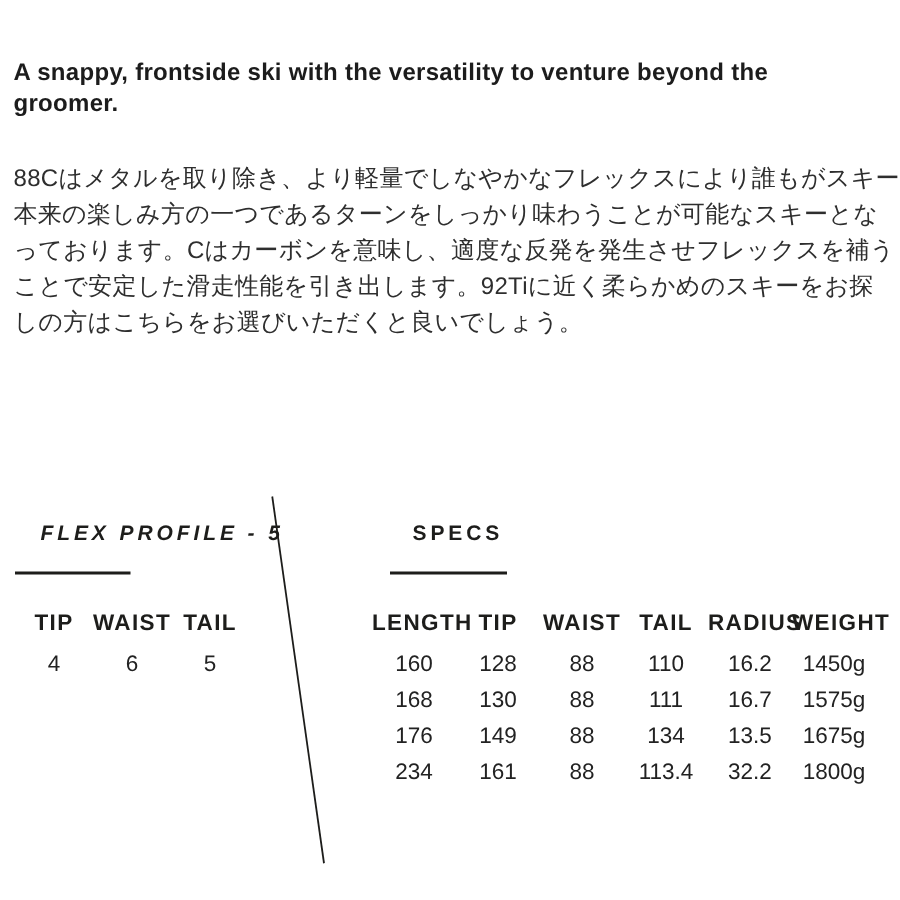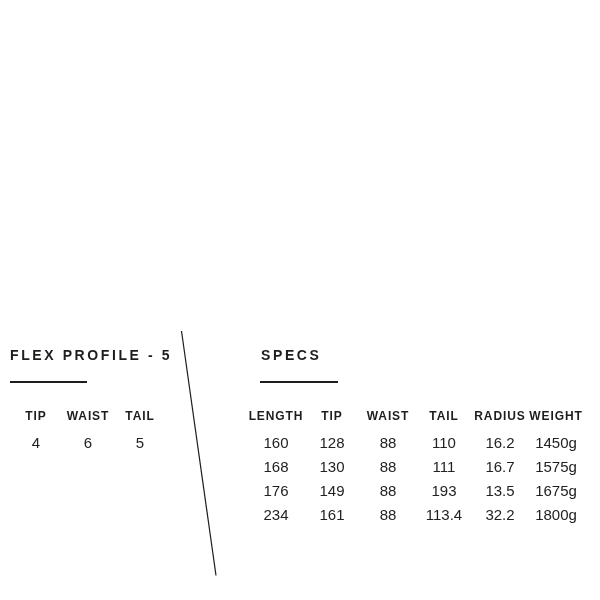--- a/index.html
+++ b/index.html
@@ -35,37 +35,37 @@
     color: #2e2e2e;
   }
   .sec-title {
     position: absolute;
     font-size: 14px;
     font-weight: 700;
     letter-spacing: 2.6px;
     white-space: nowrap;
     color: #1d1d1b;
   }
-  #flex-title  { left: 10px;  top: 347px; }
-  #specs-title { left: 261px; top: 347px; }
+  #flex-title  { left: 27px;  top: 347px; font-style: italic; }
+  #specs-title { left: 275px; top: 347px; }
   .rule {
     position: absolute;
     height: 2px;
     background: #1d1d1b;
   }
   #flex-rule  { left: 10px;  top: 381px; width: 77px; }
   #specs-rule { left: 260px; top: 381px; width: 78px; }
   .tbl { position: absolute; }
   #flex-table  { left: 10px;  top: 410px; width: 156px; }
   #specs-table { left: 248px; top: 410px; width: 336px; }
   .trow { display: flex; }
   #flex-table  .cell { width: 52px; text-align: center; }
   #specs-table .cell { width: 56px; text-align: center; }
   .thead .cell {
-    font-size: 12px;
+    font-size: 15px;
     font-weight: 700;
     letter-spacing: 0.9px;
     line-height: 12px;
     color: #1d1d1b;
   }
   .tvals { margin-top: 9px; }
   .vrow {
     display: flex;
     height: 24px;
     line-height: 24px;
@@ -79,21 +79,32 @@
     width: 600px;
     height: 600px;
     pointer-events: none;
   }
 </style>
 </head>
 <body>
 
 <div class="page">
 
+  <div class="headline">
+    <div>A snappy, frontside ski with the versatility to venture beyond the</div>
+    <div>groomer.</div>
+  </div>
 
+  <div class="jp-desc">
+    <div>88Cはメタルを取り除き、より軽量でしなやかなフレックスにより誰もがスキー</div>
+    <div>本来の楽しみ方の一つであるターンをしっかり味わうことが可能なスキーとな</div>
+    <div>っております。Cはカーボンを意味し、適度な反発を発生させフレックスを補う</div>
+    <div>ことで安定した滑走性能を引き出します。92Tiに近く柔らかめのスキーをお探</div>
+    <div>しの方はこちらをお選びいただくと良いでしょう。</div>
+  </div>
 
   <div class="sec-title" id="flex-title">FLEX PROFILE - 5</div>
   <div class="rule" id="flex-rule"></div>
 
   <div class="tbl" id="flex-table">
     <div class="trow thead">
       <span class="cell">TIP</span>
       <span class="cell">WAIST</span>
       <span class="cell">TAIL</span>
     </div>
@@ -136,21 +147,21 @@
         <span class="cell">130</span>
         <span class="cell">88</span>
         <span class="cell">111</span>
         <span class="cell">16.7</span>
         <span class="cell">1575g</span>
       </div>
       <div class="vrow">
         <span class="cell">176</span>
         <span class="cell">149</span>
         <span class="cell">88</span>
-        <span class="cell">193</span>
+        <span class="cell">134</span>
         <span class="cell">13.5</span>
         <span class="cell">1675g</span>
       </div>
       <div class="vrow">
         <span class="cell">234</span>
         <span class="cell">161</span>
         <span class="cell">88</span>
         <span class="cell">113.4</span>
         <span class="cell">32.2</span>
         <span class="cell">1800g</span>

